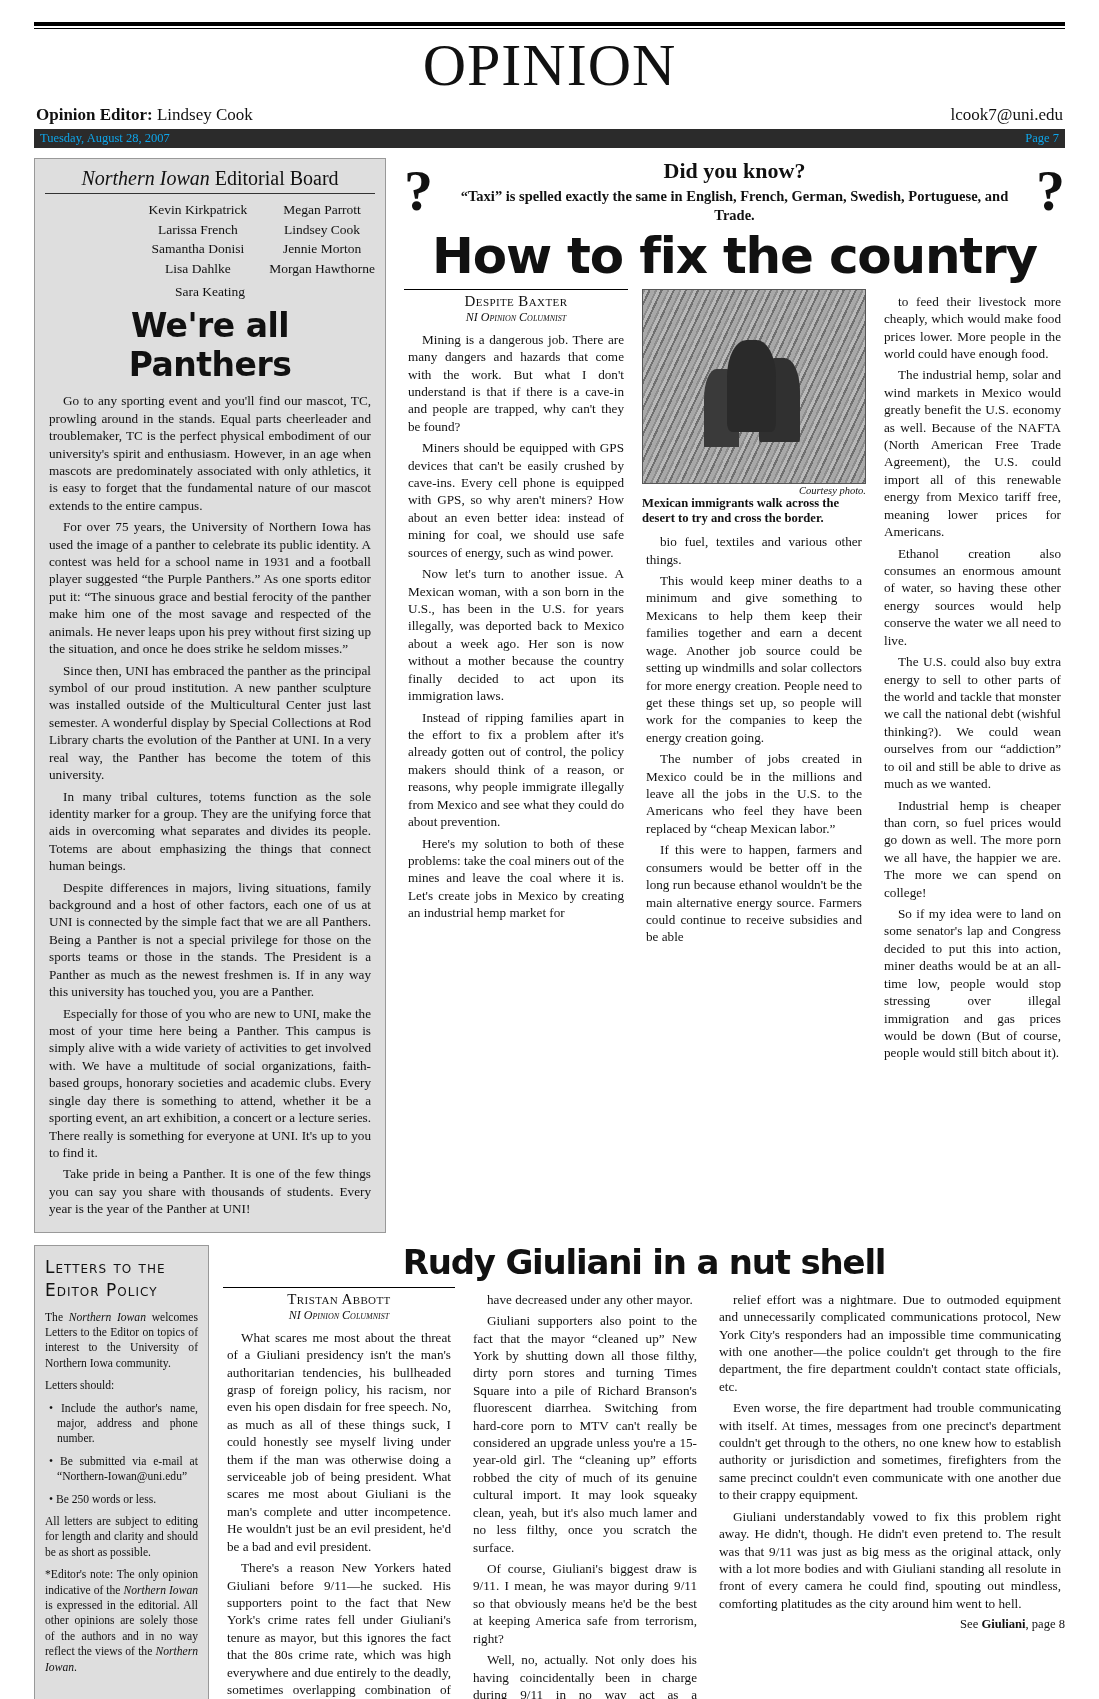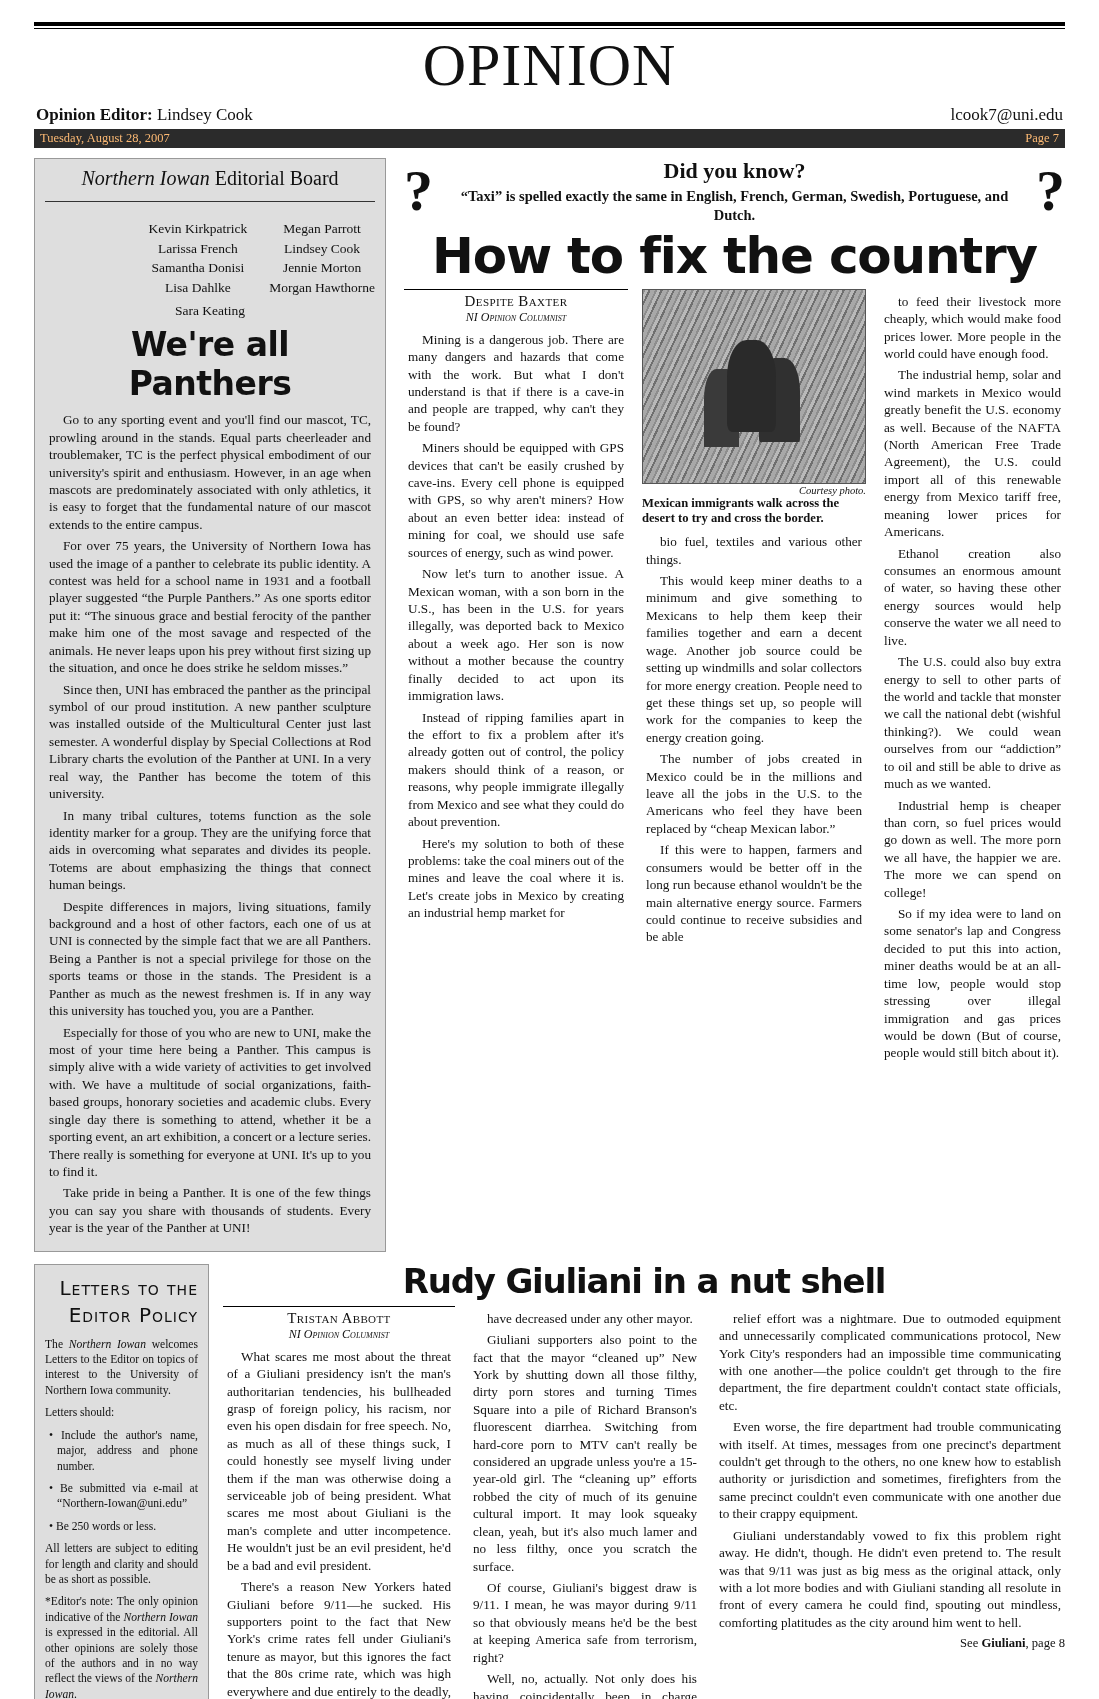--- a/index.html
+++ b/index.html
@@ -40,21 +40,21 @@
   .byline-row {
     display: flex;
     justify-content: space-between;
     align-items: flex-end;
     font-size: 17px;
     padding: 0 2px 4px 2px;
   }
   .byline-row .editor strong { font-weight: bold; }
   .dateline {
     background: #2b2b2b;
-    color: #fdba74;
+    color: #0ea5e9;
     font-size: 12.5px;
     padding: 2px 6px;
     display: flex;
     justify-content: space-between;
     margin-bottom: 10px;
   }
   
   .top-area {
     display: flex;
     gap: 14px;
@@ -68,22 +68,22 @@
   }
   .col-right {
     flex: 1 1 auto;
     padding-left: 4px;
   }
   
   .eb-title {
     text-align: center;
     font-size: 20px;
     border-bottom: 1px solid #333;
-    padding-bottom: 11px;
-    margin-bottom: 17px;
+    padding-bottom: 3px;
+    margin-bottom: 6px;
   }
   .eb-title i { font-style: italic; }
   .eb-names {
     display: flex;
     justify-content: flex-end;
     gap: 22px;
     font-size: 13.5px;
     line-height: 1.45;
     margin-bottom: 6px;
   }
@@ -190,23 +190,23 @@
     margin-top: 12px;
   }
   .letters-box {
     width: 175px;
     flex: 0 0 175px;
     background: #dedede;
     border: 1px solid #999;
     padding: 10px 10px;
   }
   .letters-title {
-    text-align: right;
+    text-align: left;
     font-family: "DejaVu Sans", sans-serif;
-    font-size: 20px;
+    font-size: 17px;
     font-variant: small-caps;
     letter-spacing: 1px;
     line-height: 1.35;
     margin-bottom: 8px;
   }
   .letters-body { font-size: 11.6px; line-height: 1.33; text-align: justify; }
   .letters-body p { margin: 0 0 7px 0; }
   .letters-body i { font-style: italic; }
   .bullet { text-indent: -8px; padding-left: 12px; }
   .col-bottom-right { flex: 1 1 auto; }
@@ -287,21 +287,21 @@
         <p>Take pride in being a Panther. It is one of the few things you can say you share with thousands of students. Every year is the year of the Panther at UNI!</p>
       </div>
     </div>
 
     <div class="col-right">
 
       <div class="dyk">
         <div class="qmark">?</div>
         <div class="dyk-inner">
           <div class="dyk-title">Did you know?</div>
-          <div class="dyk-text">“Taxi” is spelled exactly the same in English, French, German, Swedish, Portuguese, and Dutch.</div>
+          <div class="dyk-text">“Taxi” is spelled exactly the same in English, French, German, Swedish, Portuguese, and Trade.</div>
         </div>
         <div class="qmark">?</div>
       </div>
 
       <div class="headline-main">How to fix the country</div>
 
       <div class="cols3">
 
         <div class="c3">
           <div class="author">Despite Baxter</div>

